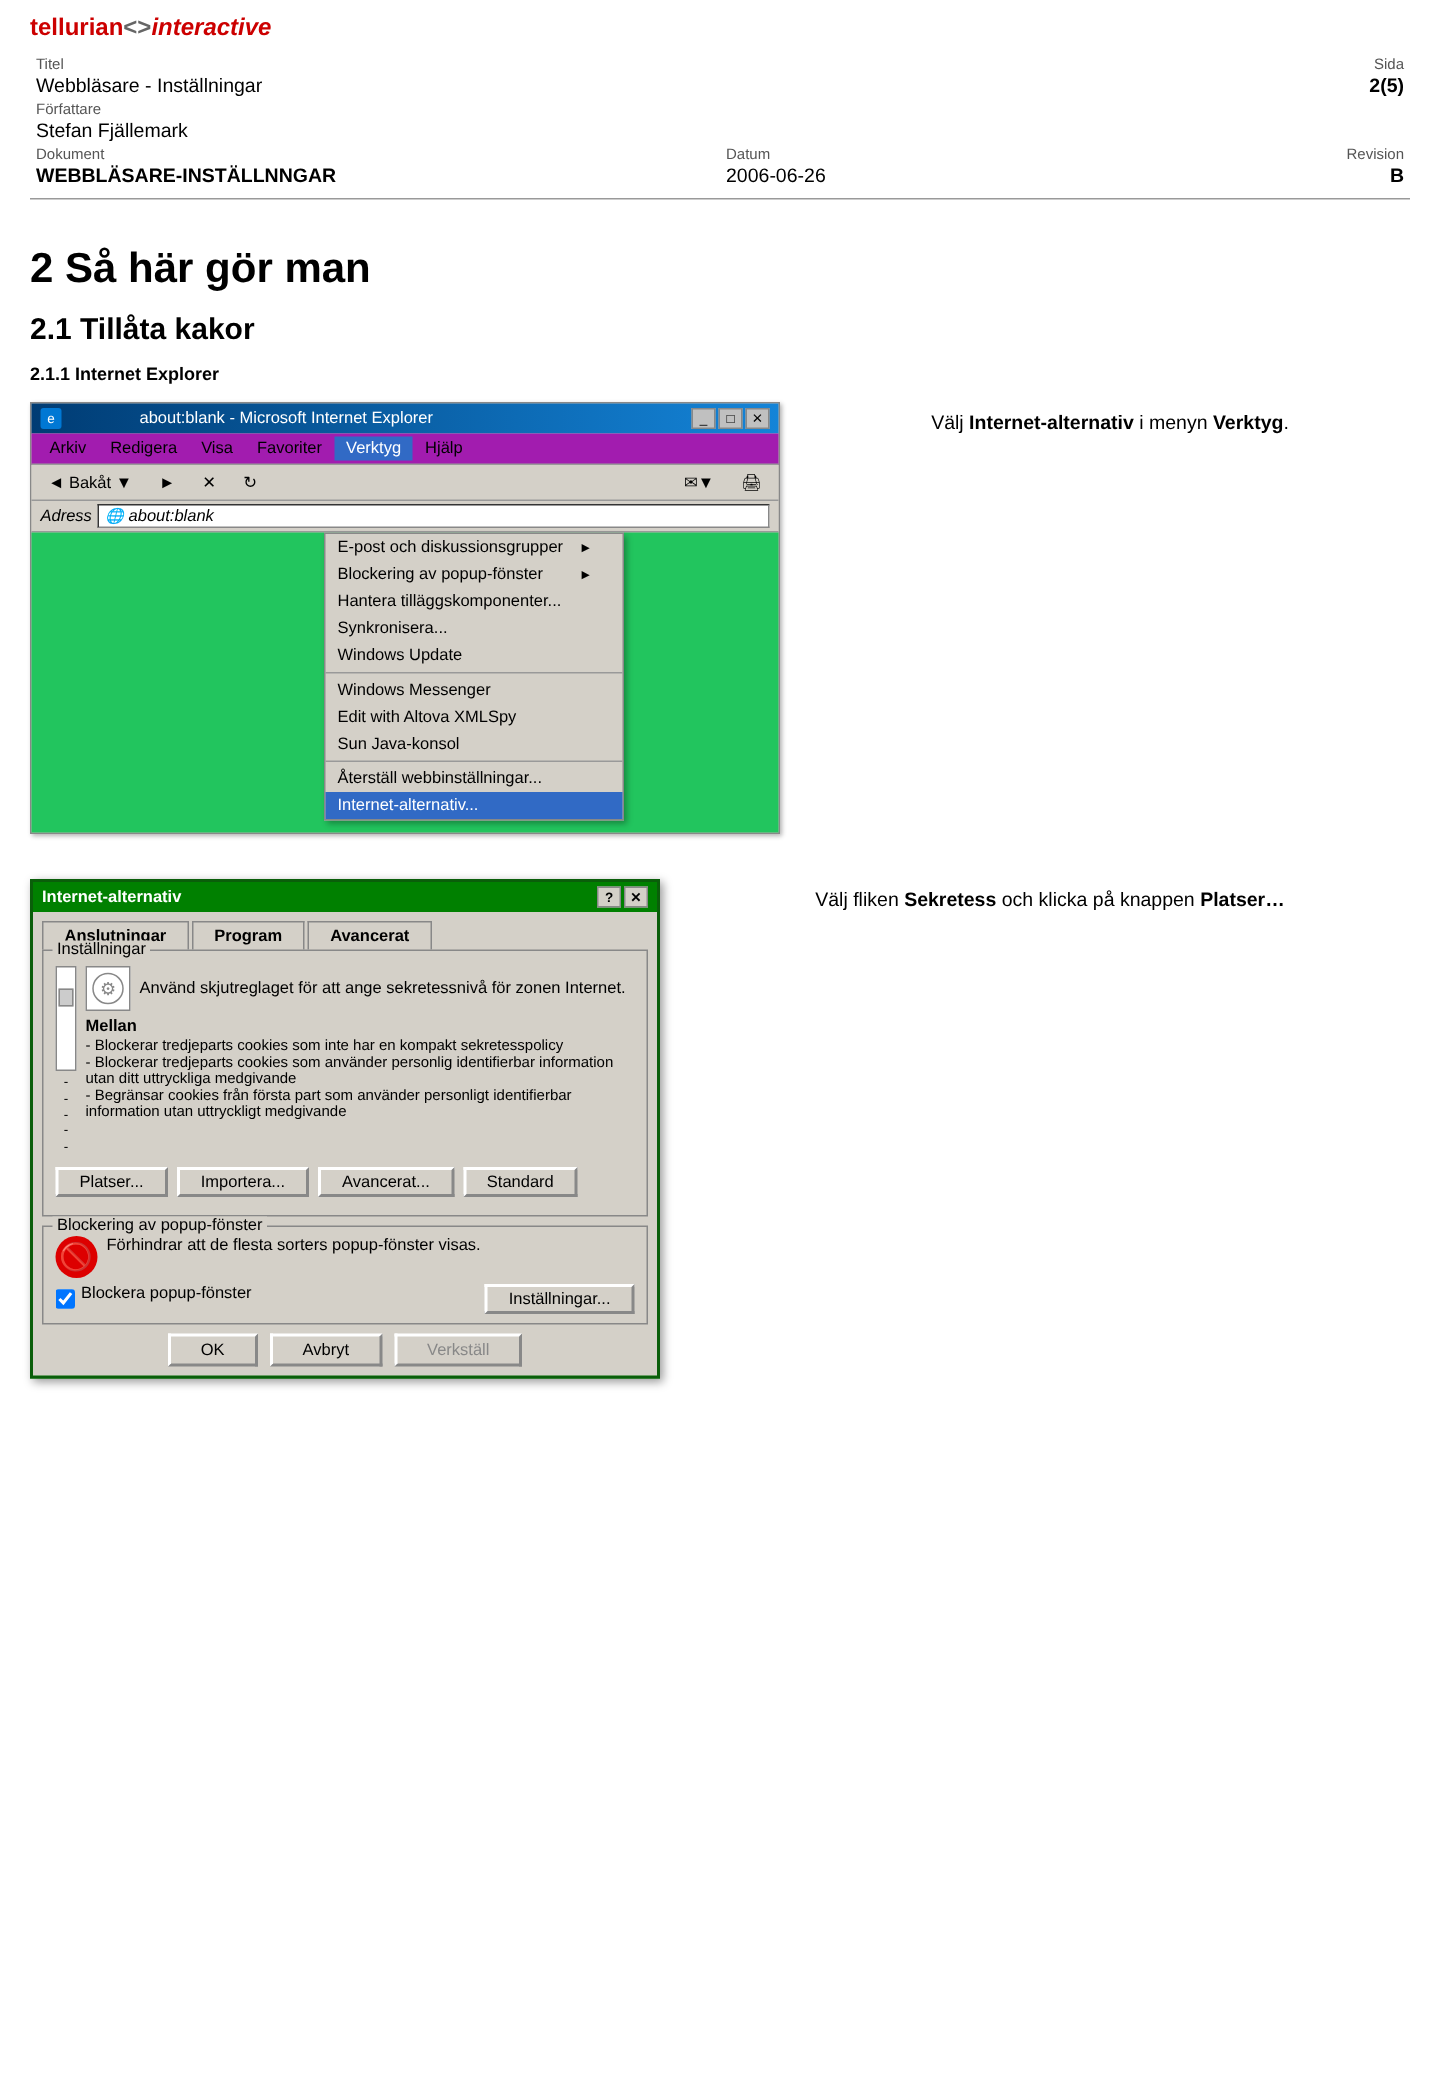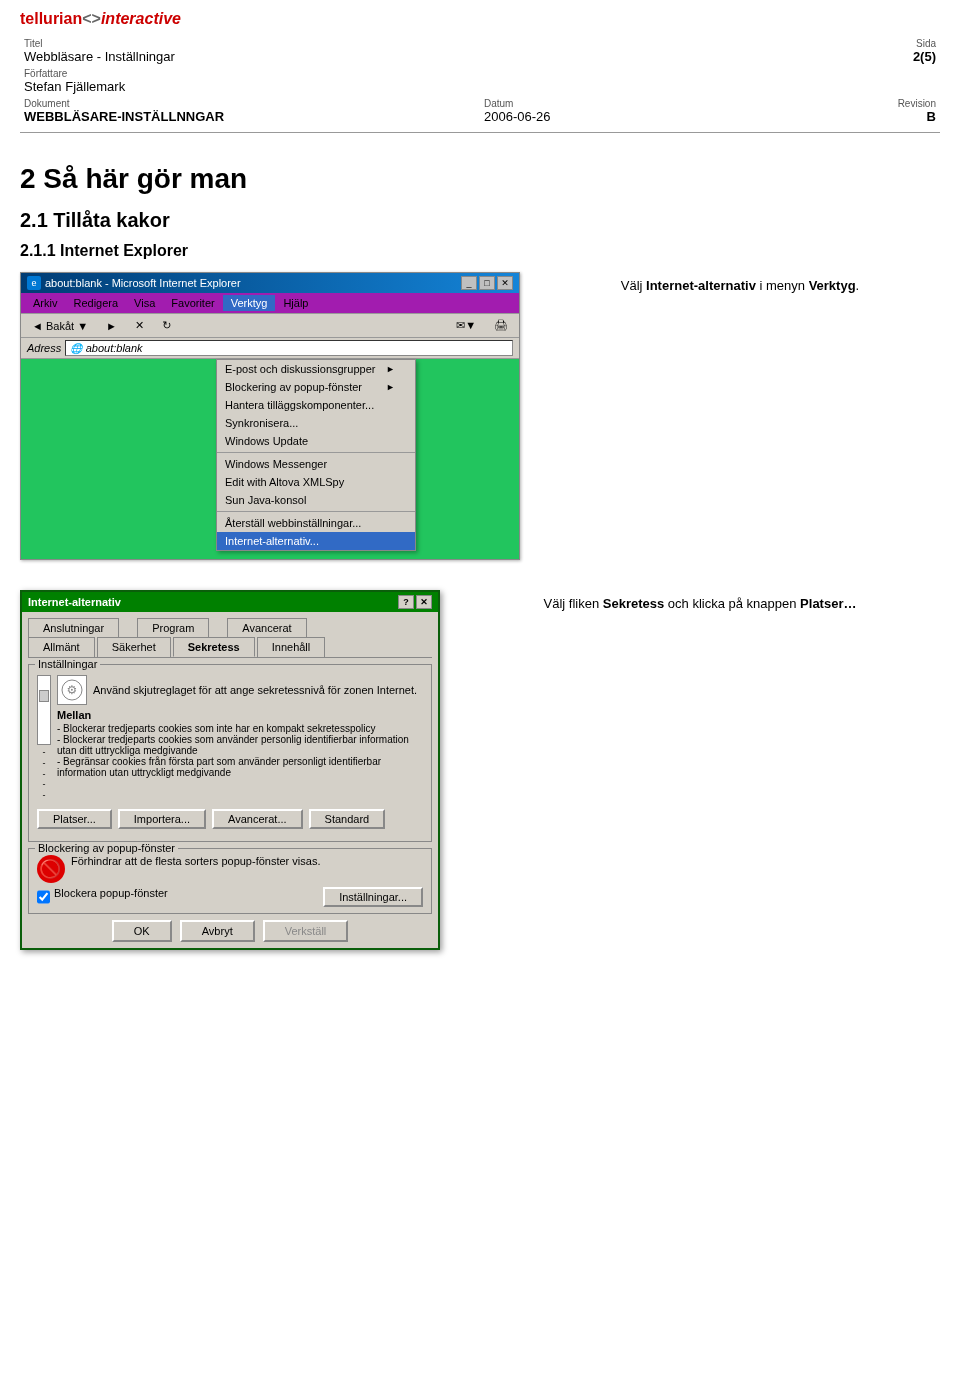--- a/index.html
+++ b/index.html
@@ -70,21 +70,21 @@
       margin-bottom: 14px;
       margin-top: 10px;
     }
     .section-h3 {
       font-size: 20px;
       font-weight: bold;
       margin-bottom: 10px;
       margin-top: 6px;
     }
     .section-h4 {
-      font-size: 16px;
+      font-size: 12px;
       font-weight: bold;
       margin-bottom: 12px;
       margin-top: 6px;
     }
 
     
     .two-col {
       display: flex;
       align-items: flex-start;
       gap: 20px;
@@ -127,20 +127,21 @@
       border-radius: 2px;
       display: inline-block;
       font-size: 9px;
       color: #fff;
       text-align: center;
       line-height: 14px;
     }
     .ie-titlebar-title {
       flex: 1;
       font-size: 11px;
+      margin-left: 48px;
     }
     .ie-titlebar-btns {
       display: flex; gap: 2px;
     }
     .ie-titlebar-btn {
       width: 16px; height: 14px;
       background: #c0c0c0;
       border: 1px solid #888;
       font-size: 9px;
       text-align: center;
@@ -264,22 +265,23 @@
       border: 1px solid #888;
       font-size: 9px; text-align: center; line-height: 12px;
       color: #000; cursor: pointer;
     }
     .dialog-body {
       background: #d4d0c8;
       padding: 6px;
     }
     .dialog-tabs-row1 {
       display: flex;
-      gap: 16px;
+      gap: 0;
       margin-bottom: 0;
+      font-weight: bold;
     }
     .dialog-tab {
       background: #d4d0c8;
       border: 1px solid #888;
       border-bottom: none;
       padding: 3px 14px;
       font-size: 11px;
       cursor: pointer;
       margin-right: 2px;
     }
@@ -547,26 +549,20 @@
           </div>
         </div>
         <div class="dialog-body">
 
           <div class="dialog-tabs-row1">
             <div class="dialog-tab">Anslutningar</div>
             <div class="dialog-tab">Program</div>
             <div class="dialog-tab">Avancerat</div>
           </div>
 
-          <div class="dialog-tabs-row2">
-            <div class="dialog-tab2">Allmänt</div>
-            <div class="dialog-tab2">Säkerhet</div>
-            <div class="dialog-tab2 active">Sekretess</div>
-            <div class="dialog-tab2">Innehåll</div>
-          </div>
 
           <div class="fieldset-like">
             <span class="fieldset-legend">Inställningar</span>
             <div class="slider-area">
 
               <div class="slider-track-col">
                 <div class="slider-track">
                   <div style="width:10px;height:12px;background:#ccc;border:1px solid #888;margin-top:14px;"></div>
                 </div>
                 <div class="slider-marks">

